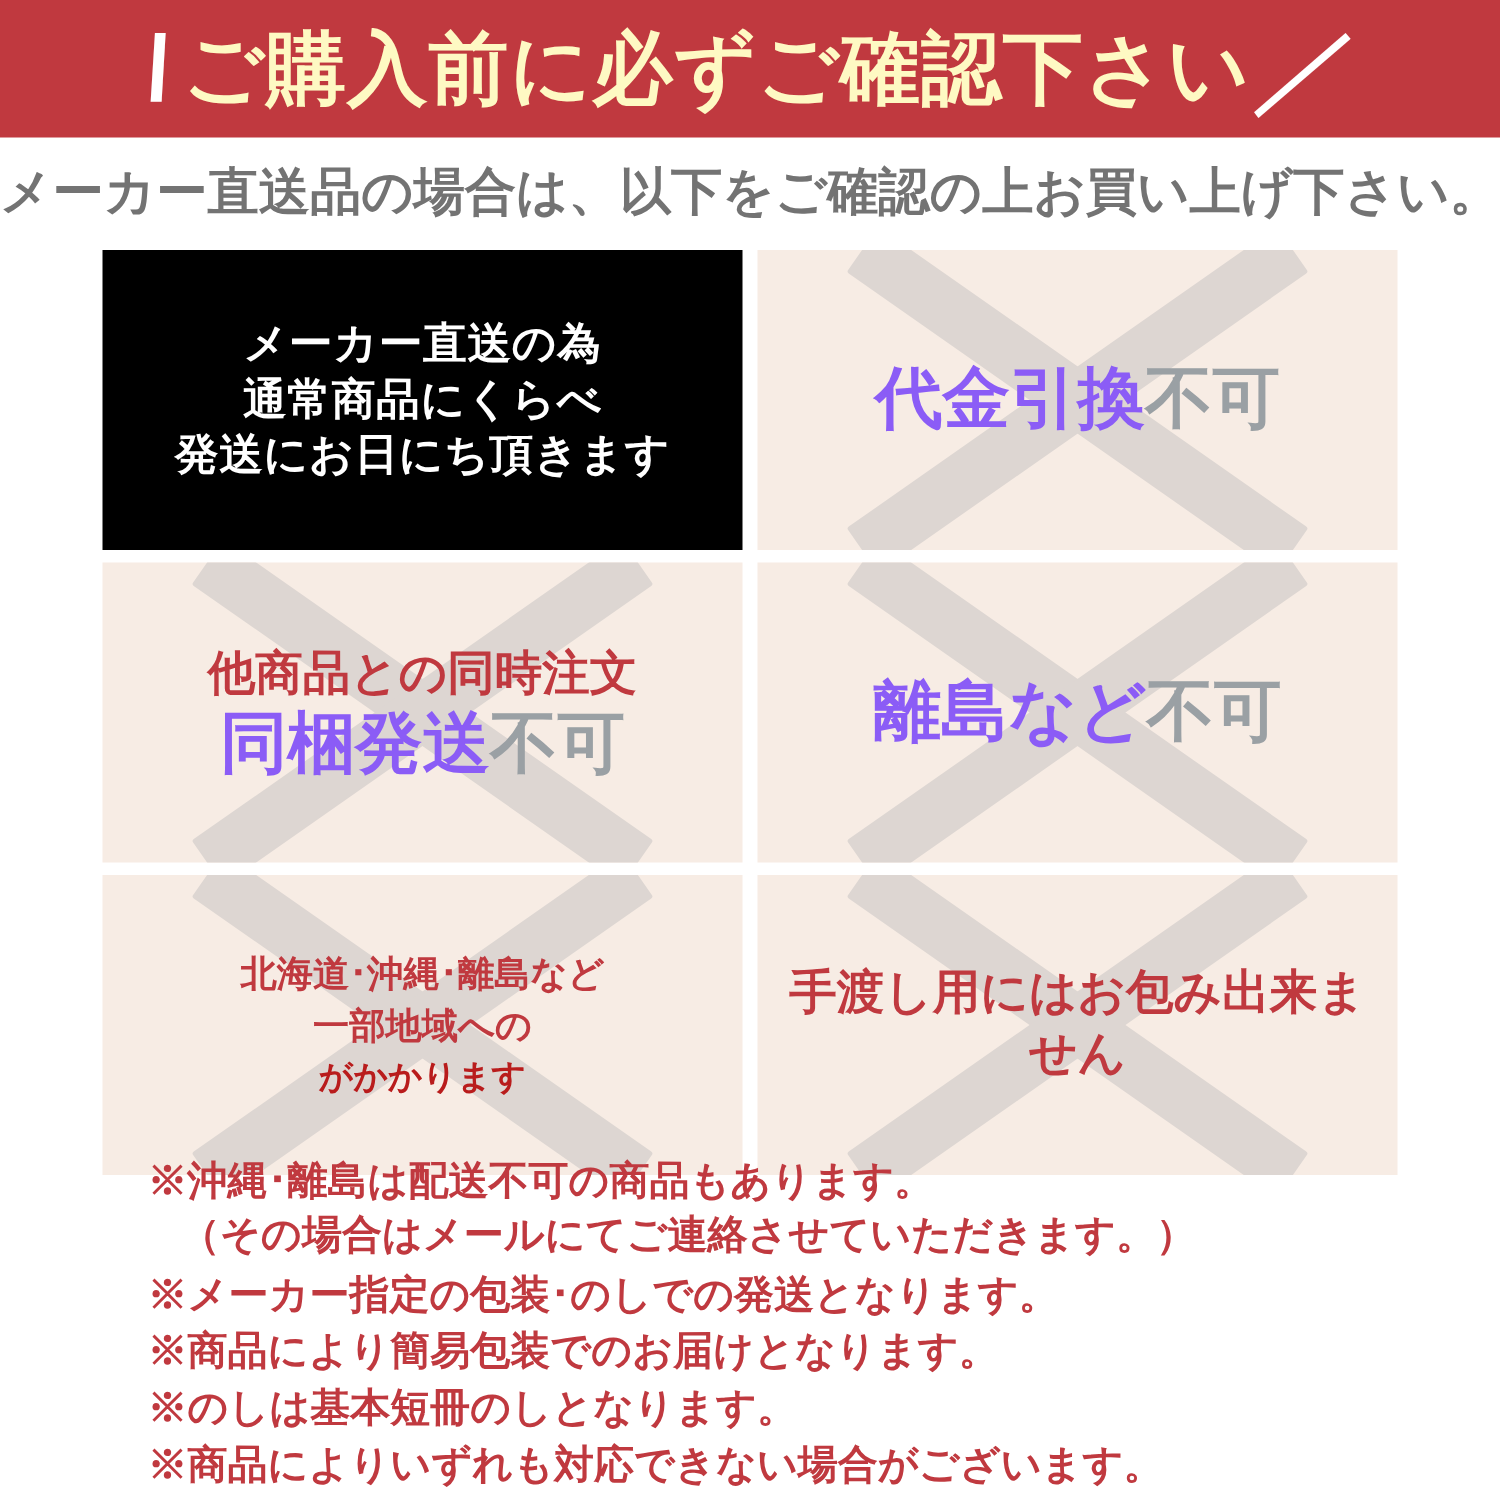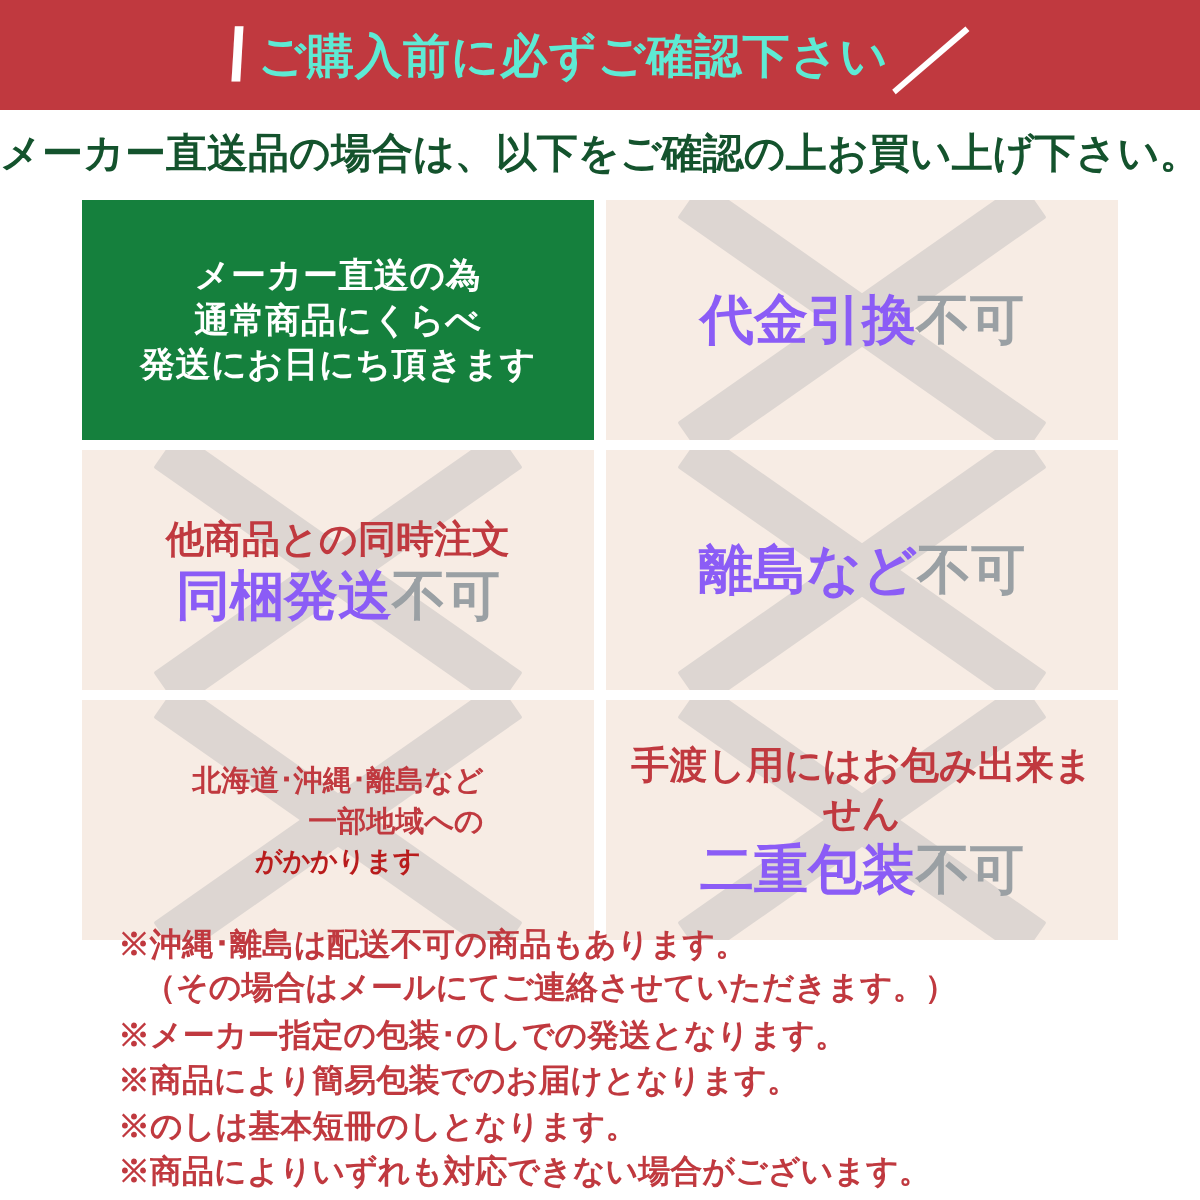--- a/index.html
+++ b/index.html
@@ -40,36 +40,36 @@
   .slash {
     color: #ffffff;
     font-size: 74px;
     font-weight: bold;
     line-height: 1;
     display: inline-block;
   }
   .slash.left  { transform: skewX(-14deg); }
   .slash.right { transform: skewX(-14deg); }
   .banner-title {
-    color: #5eead4;
-    font-size: 47px;
+    color: #fef9c3;
+    font-size: 64px;
     font-weight: bold;
     letter-spacing: 1px;
     white-space: nowrap;
     line-height: 1;
   }
 
   
   .lead {
     position: absolute;
     left: 0;
     top: 126px;
     width: 1200px;
     text-align: right;
-    color: #14532d;
+    color: #737373;
     font-size: 41px;
     font-weight: bold;
     letter-spacing: 0px;
     white-space: nowrap;
   }
 
   
   .grid {
     position: absolute;
     left: 82px;
@@ -85,21 +85,21 @@
   .box {
     position: relative;
     background: #f7ece4;
     overflow: hidden;
     display: flex;
     align-items: center;
     justify-content: center;
     text-align: center;
   }
   .box.filled {
-    background: #15803d;
+    background: #000000;
   }
 
   
   .xmark {
     position: absolute;
     left: 0; top: 0; right: 0; bottom: 0;
     pointer-events: none;
   }
   .xmark span {
     position: absolute;
@@ -150,21 +150,20 @@
     display: block;
     margin-top: 2px;
   }
   .t-line-red {
     color: #c0393f;
     font-size: 29px;
     font-weight: bold;
     display: block;
     margin-bottom: 4px;
     white-space: nowrap;
-    text-align: right;
   }
 
   
   .notes {
     position: absolute;
     left: 118px;
     top: 922px;
     width: 1000px;
     color: #c0393f;
     font-weight: bold;
@@ -242,21 +241,20 @@
       </div>
     </div>
 
     <div class="box">
       <div class="xmark">
         <span class="a"></span>
           <span class="b"></span>
       </div>
       <div class="box-content">
         <span class="t-small-red">手渡し用にはお包み出来ません</span>
-        <div class="t-big"><span class="red">二重包装</span><span class="grey">不可</span></div>
       </div>
     </div>
 
   </div>
 
   <div class="notes">
     <div>※沖縄･離島は配送不可の商品もあります。</div>
     <div class="indent">（その場合はメールにてご連絡させていただきます。）</div>
     <div>※メーカー指定の包装･のしでの発送となります。</div>
     <div>※商品により簡易包装でのお届けとなります。</div>

